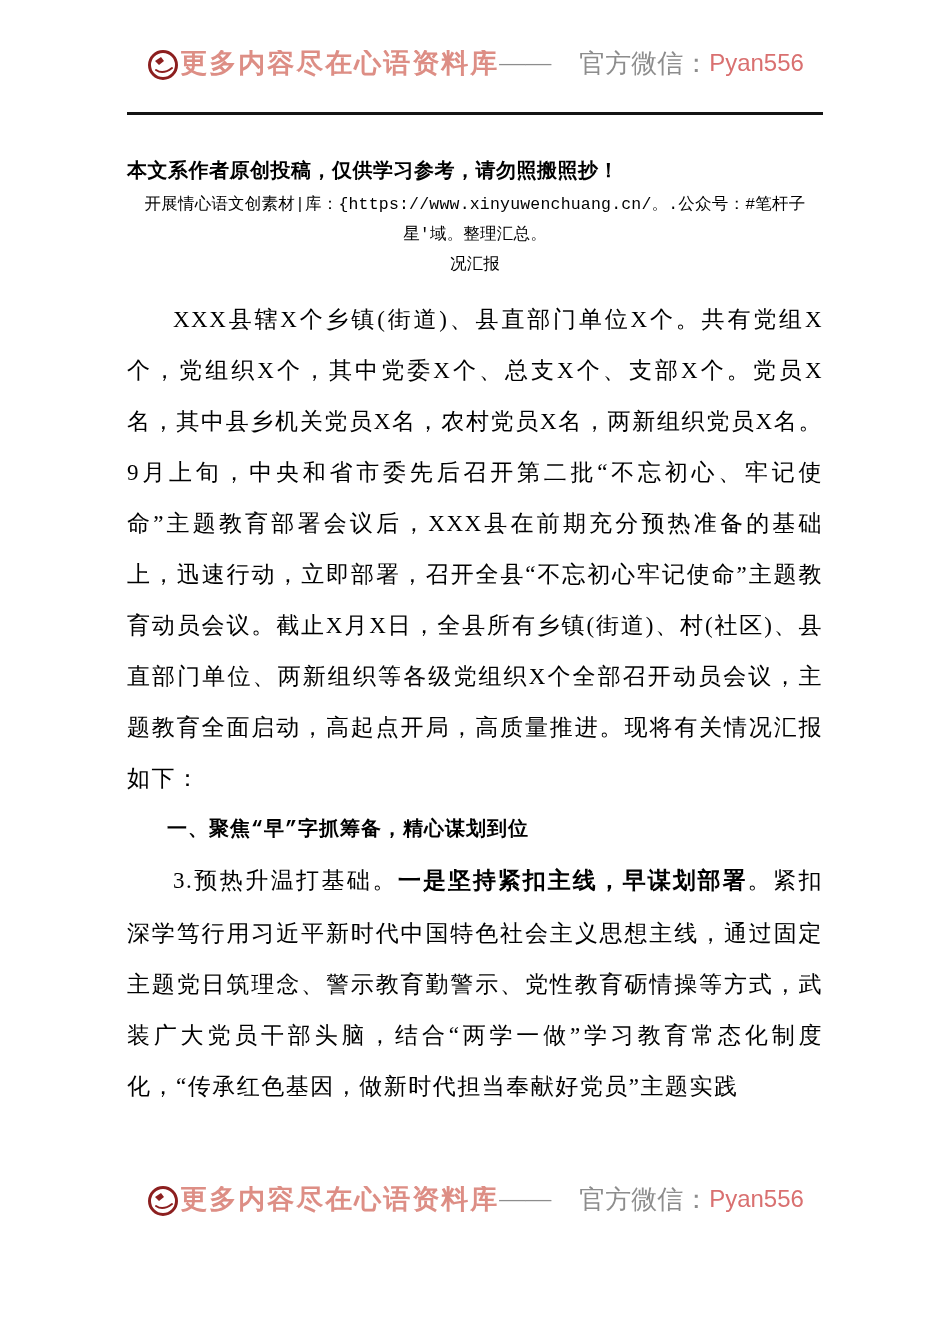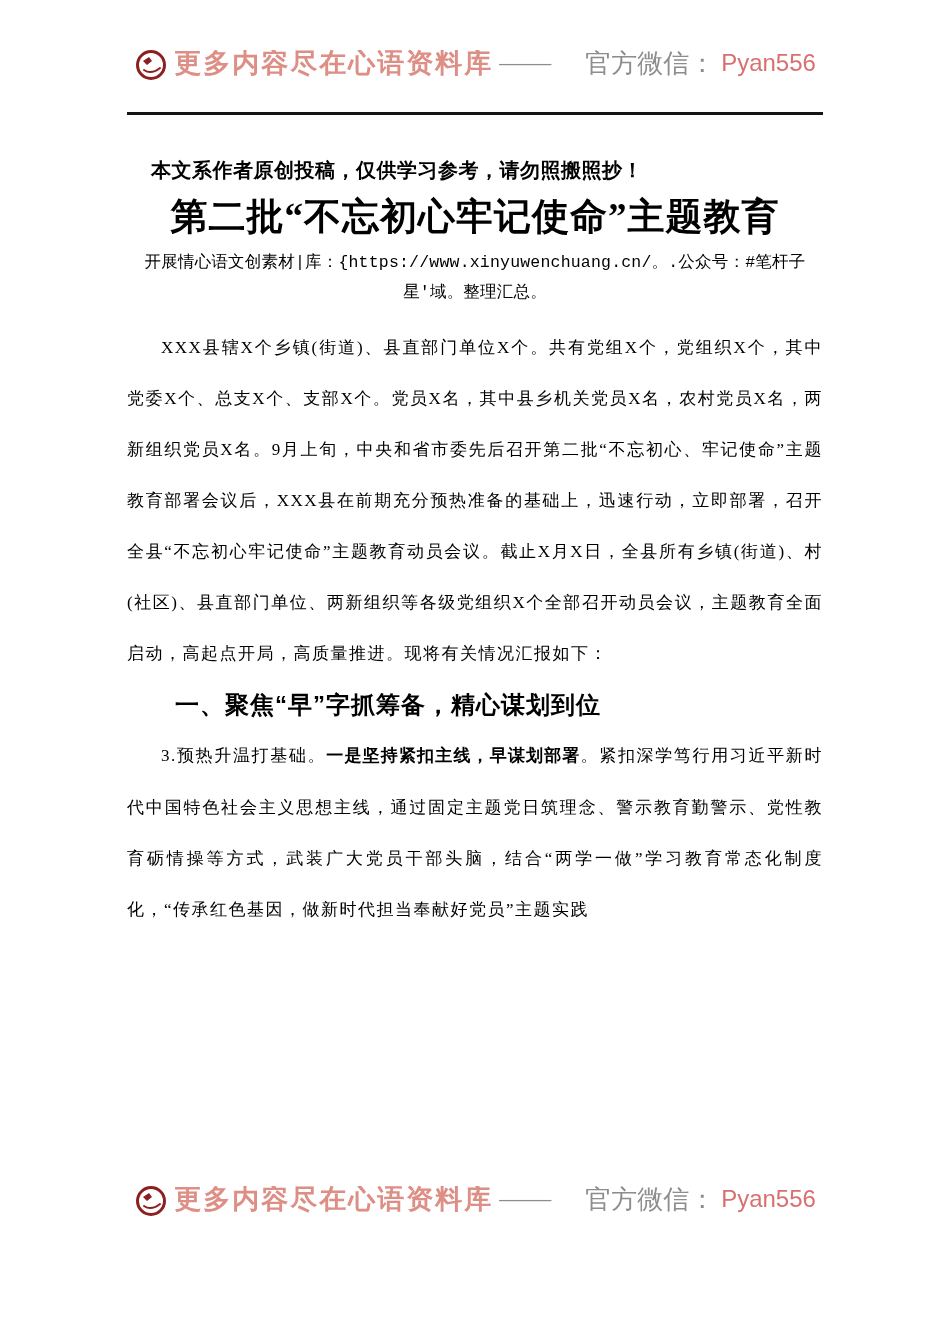--- a/index.html
+++ b/index.html
@@ -26,21 +26,20 @@
   .watermark.bottom { position: absolute; left: 0; right: 0; top: 1186px; }
   .wm-clip {
     height: 38px;
     overflow: hidden;
     display: flex;
     align-items: flex-start;
   }
   .wm-inner {
     display: flex;
     align-items: center;
-    gap: 6px;
     margin-top: -6px;
     white-space: nowrap;
     font-family: "Liberation Serif", "DejaVu Serif", serif;
   }
   .wm-logo { width: 34px; height: 34px; flex: 0 0 auto; margin-top: 4px; }
   .wm-brand { font-size: 27px; letter-spacing: 2px; font-weight: bold; }
   .wm-sep { font-size: 26px; }
   .wm-label { font-size: 26px; margin-left: 28px; }
   .wm-account { font-size: 24px; font-family: "Liberation Sans", sans-serif; }
 
@@ -49,21 +48,20 @@
     margin: 24px 127px 0 127px;
     border-top: 3px solid #141414;
   }
 
   
   .notice {
     margin-top: 42px;
     font-size: 20px;
     font-weight: bold;
     letter-spacing: 0.5px;
-    margin-left: 24px;
   }
   .doc-title {
     margin-top: 8px;
     text-align: center;
     font-size: 37px;
     font-weight: bold;
     letter-spacing: 1px;
     line-height: 1.35;
   }
   .source {
@@ -71,30 +69,30 @@
     text-align: center;
     font-size: 16.5px;
     line-height: 30px;
     letter-spacing: 0.2px;
     font-family: Liberation Mono, monospace;
   }
 
   
   .body-para {
     margin-top: 14px;
-    font-size: 17px;
+    font-size: 23px;
     line-height: 51px;
     letter-spacing: 1.5px;
     text-align: justify;
     text-indent: 2em;
   }
   .section-heading {
-    font-family: Liberation Sans, sans-serif;
+    font-family: Liberation Mono, monospace;
     font-weight: bold;
-    font-size: 24px;
+    font-size: 20px;
     line-height: 51px;
     letter-spacing: 1px;
     text-indent: 2em;
   }
   .bold-sans {
     font-family: Liberation Mono, monospace;
     font-weight: bold;
     letter-spacing: 1px;
   }
 </style>
@@ -118,24 +116,24 @@
       </div>
     </div>
   </div>
 
   <div class="top-rule"></div>
 
   <div class="content">
 
     <p class="notice">本文系作者原创投稿，仅供学习参考，请勿照搬照抄！</p>
 
-    <h1 class="doc-title">第二批“不忘初心牢记使命”主题教育</h1>
 
     <div class="source">
       <div>开展情心语文创素材|库：{https://www.xinyuwenchuang.cn/。.公众号：#笔杆子星'域。整理汇总。</div>
+      <div>况汇报</div>
     </div>
 
     <p class="body-para">XXX县辖X个乡镇(街道)、县直部门单位X个。共有党组X个，党组织X个，其中党委X个、总支X个、支部X个。党员X名，其中县乡机关党员X名，农村党员X名，两新组织党员X名。9月上旬，中央和省市委先后召开第二批“不忘初心、牢记使命”主题教育部署会议后，XXX县在前期充分预热准备的基础上，迅速行动，立即部署，召开全县“不忘初心牢记使命”主题教育动员会议。截止X月X日，全县所有乡镇(街道)、村(社区)、县直部门单位、两新组织等各级党组织X个全部召开动员会议，主题教育全面启动，高起点开局，高质量推进。现将有关情况汇报如下：</p>
 
     <h2 class="section-heading">一、聚焦“早”字抓筹备，精心谋划到位</h2>
 
     <p class="body-para" style="margin-top:0"><span>3.预热升温打基础。</span><span class="bold-sans">一是坚持紧扣主线，早谋划部署</span><span>。紧扣深学笃行用习近平新时代中国特色社会主义思想主线，通过固定主题党日筑理念、警示教育勤警示、党性教育砺情操等方式，武装广大党员干部头脑，结合“两学一做”学习教育常态化制度化，“传承红色基因，做新时代担当奉献好党员”主题实践</span></p>
   </div>
 
   <div class="watermark bottom">

